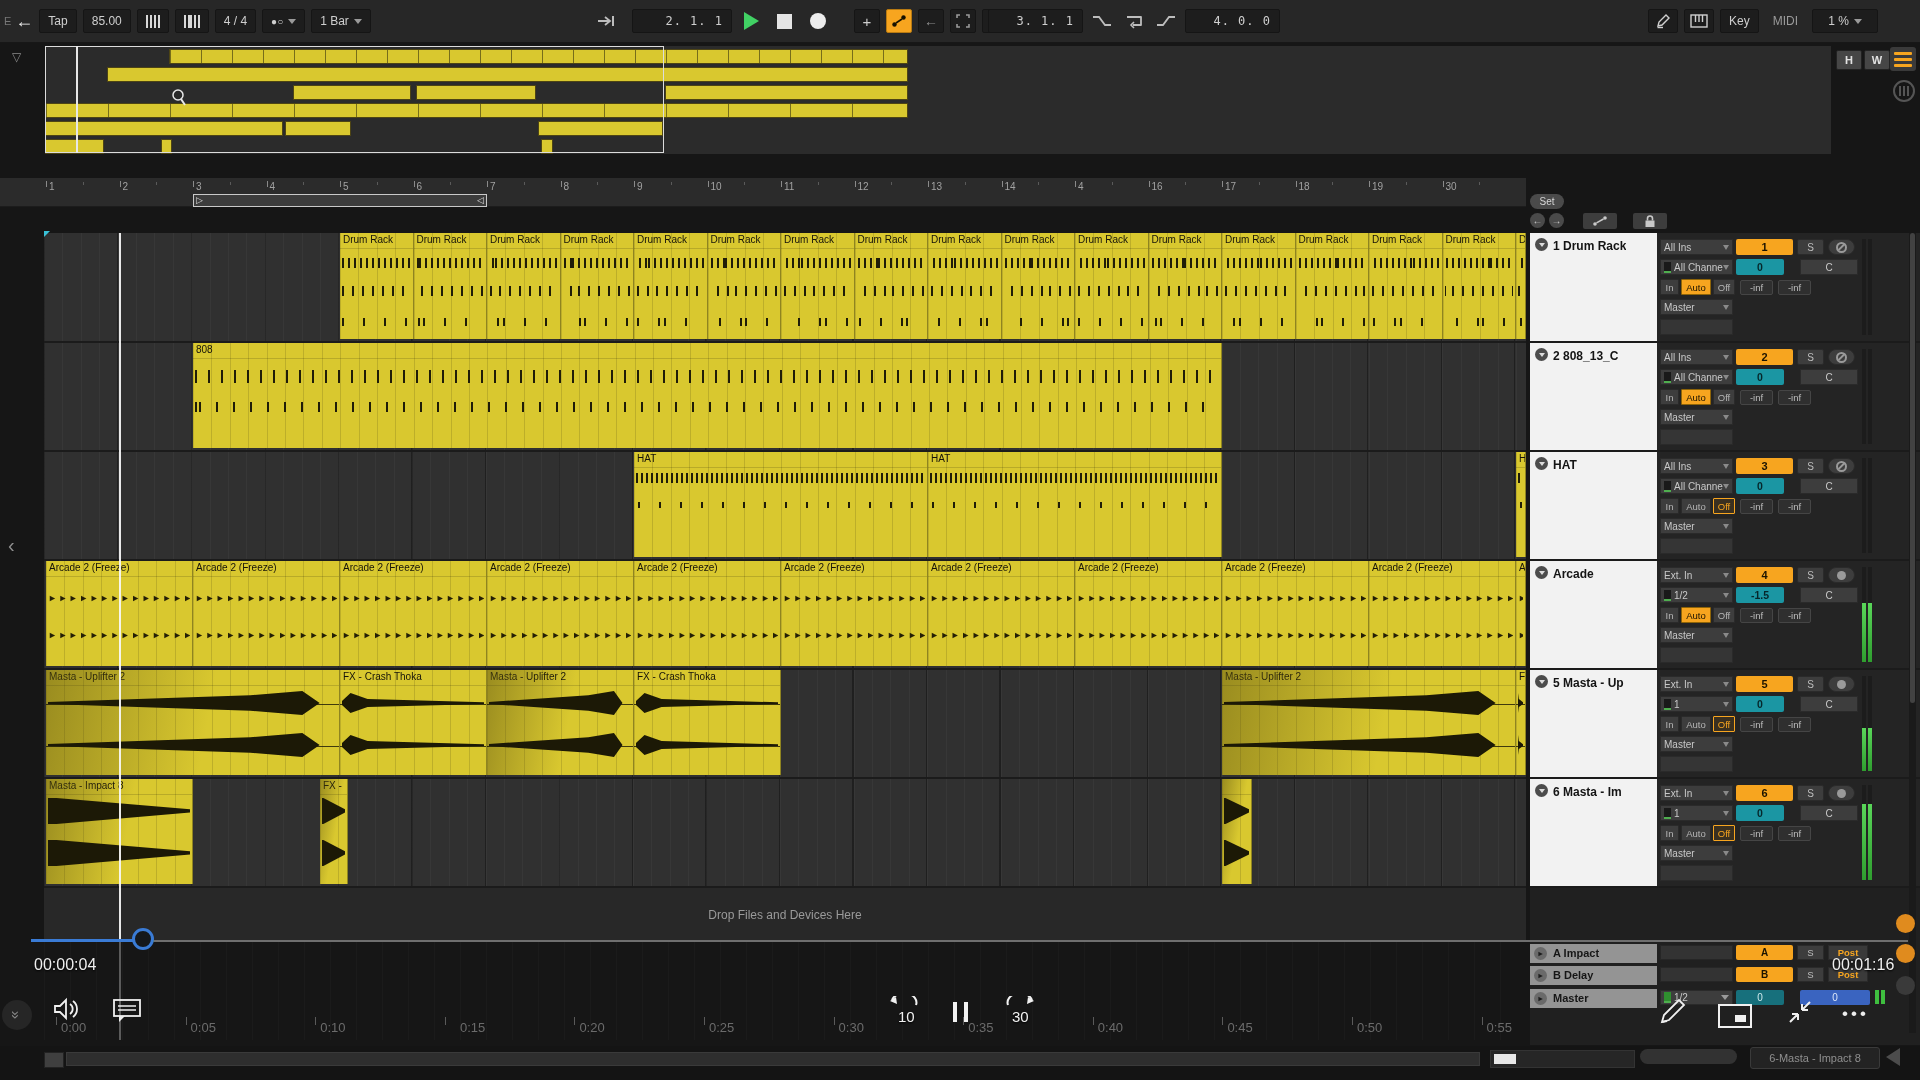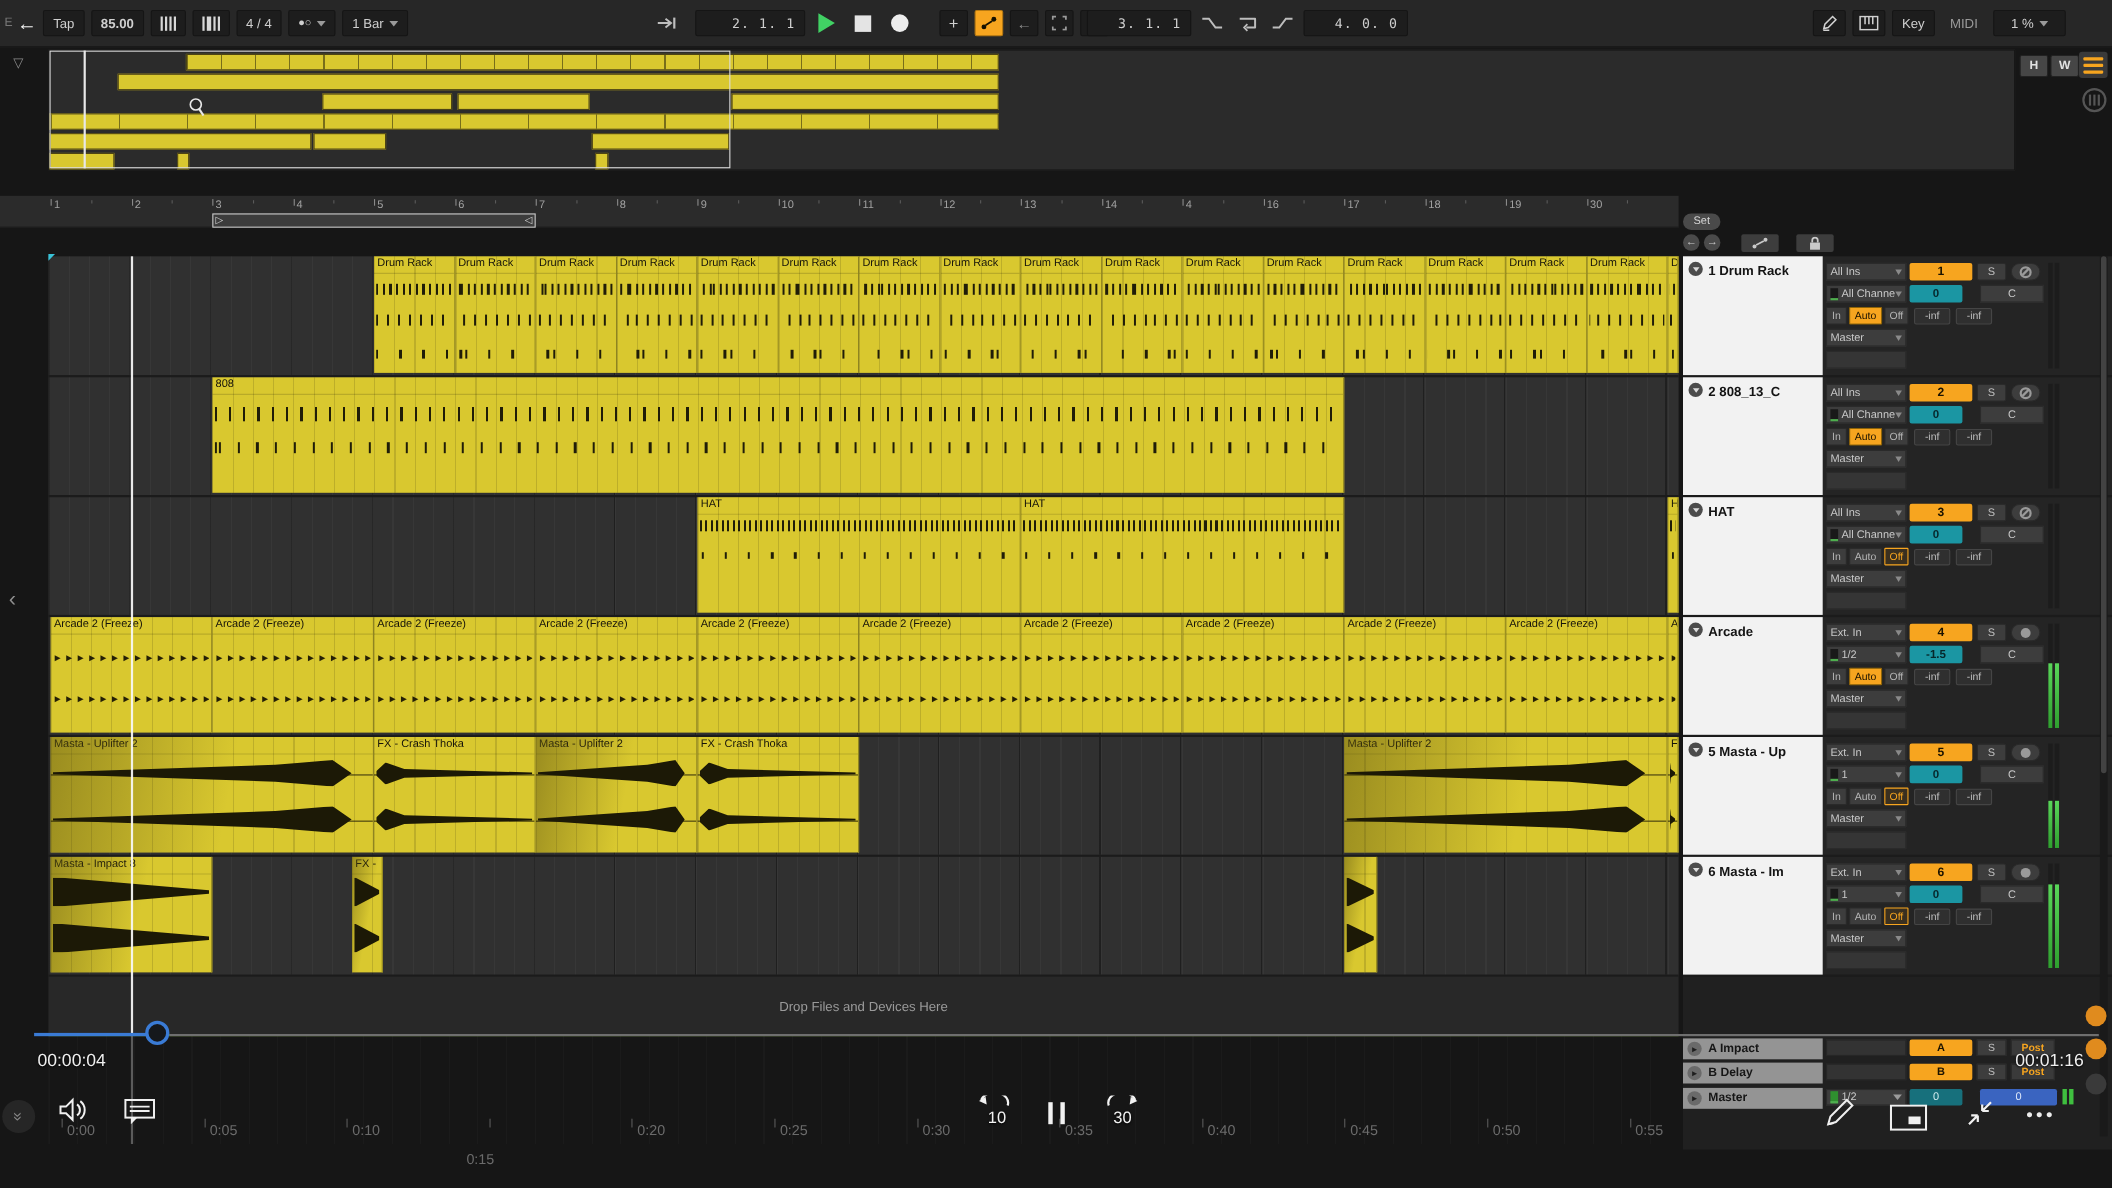--- a/index.html
+++ b/index.html
@@ -133,21 +133,21 @@
 </head>
 <body>
 
 <div id="app">
 
   <div id="toolbar">
     <div class="tgroup" style="left:4px;">
       <span style="color:#777;font-size:11px;">E</span>
       <span style="color:#efefef;font-size:18px;margin-left:-2px;">←</span>
       <div class="tb-box">Tap</div>
-      <div class="tb-box" style="font-weight:bold;">85.00</div>
+      <div class="tb-box" style="font-weight:normal;">85.00</div>
       <div class="tb-box">
           <span class="metro">
             <i></i>
             <i></i>
             <i></i>
             <i></i>
           </span>
         </div>
       <div class="tb-box">
           <span class="metro">
@@ -918,21 +918,21 @@
 
   <div id="videogrid"></div>
   <div id="vtimeline">
       <div class="vtick" style="left: 56px;"></div>
       <div class="vtick-label" style="left: 61px;">0:00</div>
       <div class="vtick" style="left: 185.6px;"></div>
       <div class="vtick-label" style="left: 190.6px;">0:05</div>
       <div class="vtick" style="left: 315.2px;"></div>
       <div class="vtick-label" style="left: 320.2px;">0:10</div>
       <div class="vtick" style="left: 444.8px;"></div>
-      <div class="vtick-label" style="left: 424px; margin-top: 26px;">0:15</div>
+      <div class="vtick-label" style="left: 460px;">0:15</div>
       <div class="vtick" style="left: 574.4px;"></div>
       <div class="vtick-label" style="left: 579.4px;">0:20</div>
       <div class="vtick" style="left: 704px;"></div>
       <div class="vtick-label" style="left: 709px;">0:25</div>
       <div class="vtick" style="left: 833.6px;"></div>
       <div class="vtick-label" style="left: 838.6px;">0:30</div>
       <div class="vtick" style="left: 963.2px;"></div>
       <div class="vtick-label" style="left: 968.2px;">0:35</div>
       <div class="vtick" style="left: 1092.8px;"></div>
       <div class="vtick-label" style="left: 1097.8px;">0:40</div>
@@ -996,20 +996,30 @@
   </div>
   <div class="vicon" style="left:1786px;top:998px;">
     <svg width="28" height="28" viewBox="0 0 28 28">
         <path d="M24 4 L16 12 M16 12 H22 M16 12 V6" stroke="#f0f0f0" stroke-width="2" fill="none"></path>
         <path d="M4 24 L12 16 M12 16 H6 M12 16 V22" stroke="#f0f0f0" stroke-width="2" fill="none"></path>
       </svg>
   </div>
   <div id="vdots" style="left:1842px;top:1004px;">•••</div>
   <div id="dchev">»</div>
 
+  <div id="bottomstrip">
+    <div id="bs-leftbox"></div>
+    <div id="bs-long"></div>
+    <div id="bs-mini">
+        <i></i>
+      </div>
+    <div id="bs-round"></div>
+    <div id="bs-status">6-Masta - Impact 8</div>
+    <div id="bs-tri"></div>
+  </div>
 
 <div class="rrow" style="top: 944px;">
       <div class="rname">
         <div class="rfold">▸</div>
         <div class="nm">A Impact</div>
       </div>
       <div class="remptybox"></div>
       <div class="rbadge">A</div>
       <div class="rS">S</div>
       <div class="rpost">Post</div>

